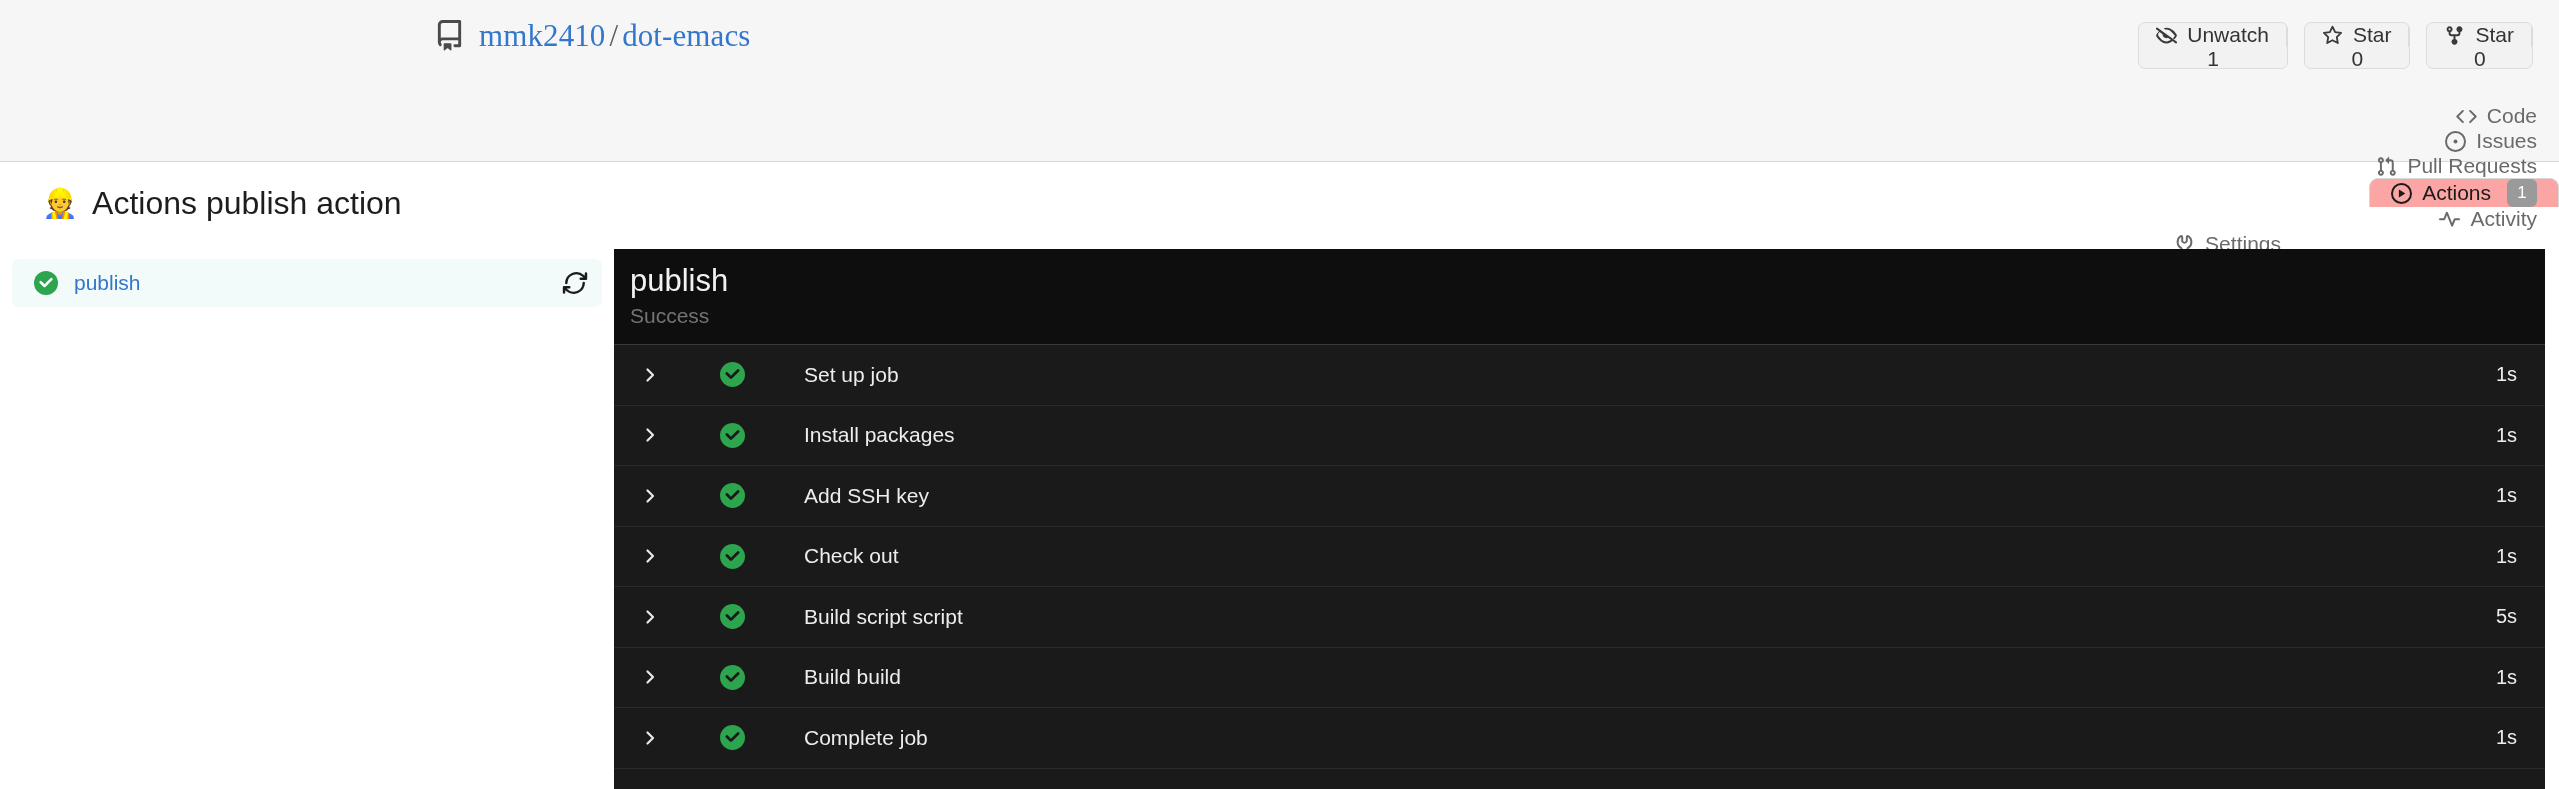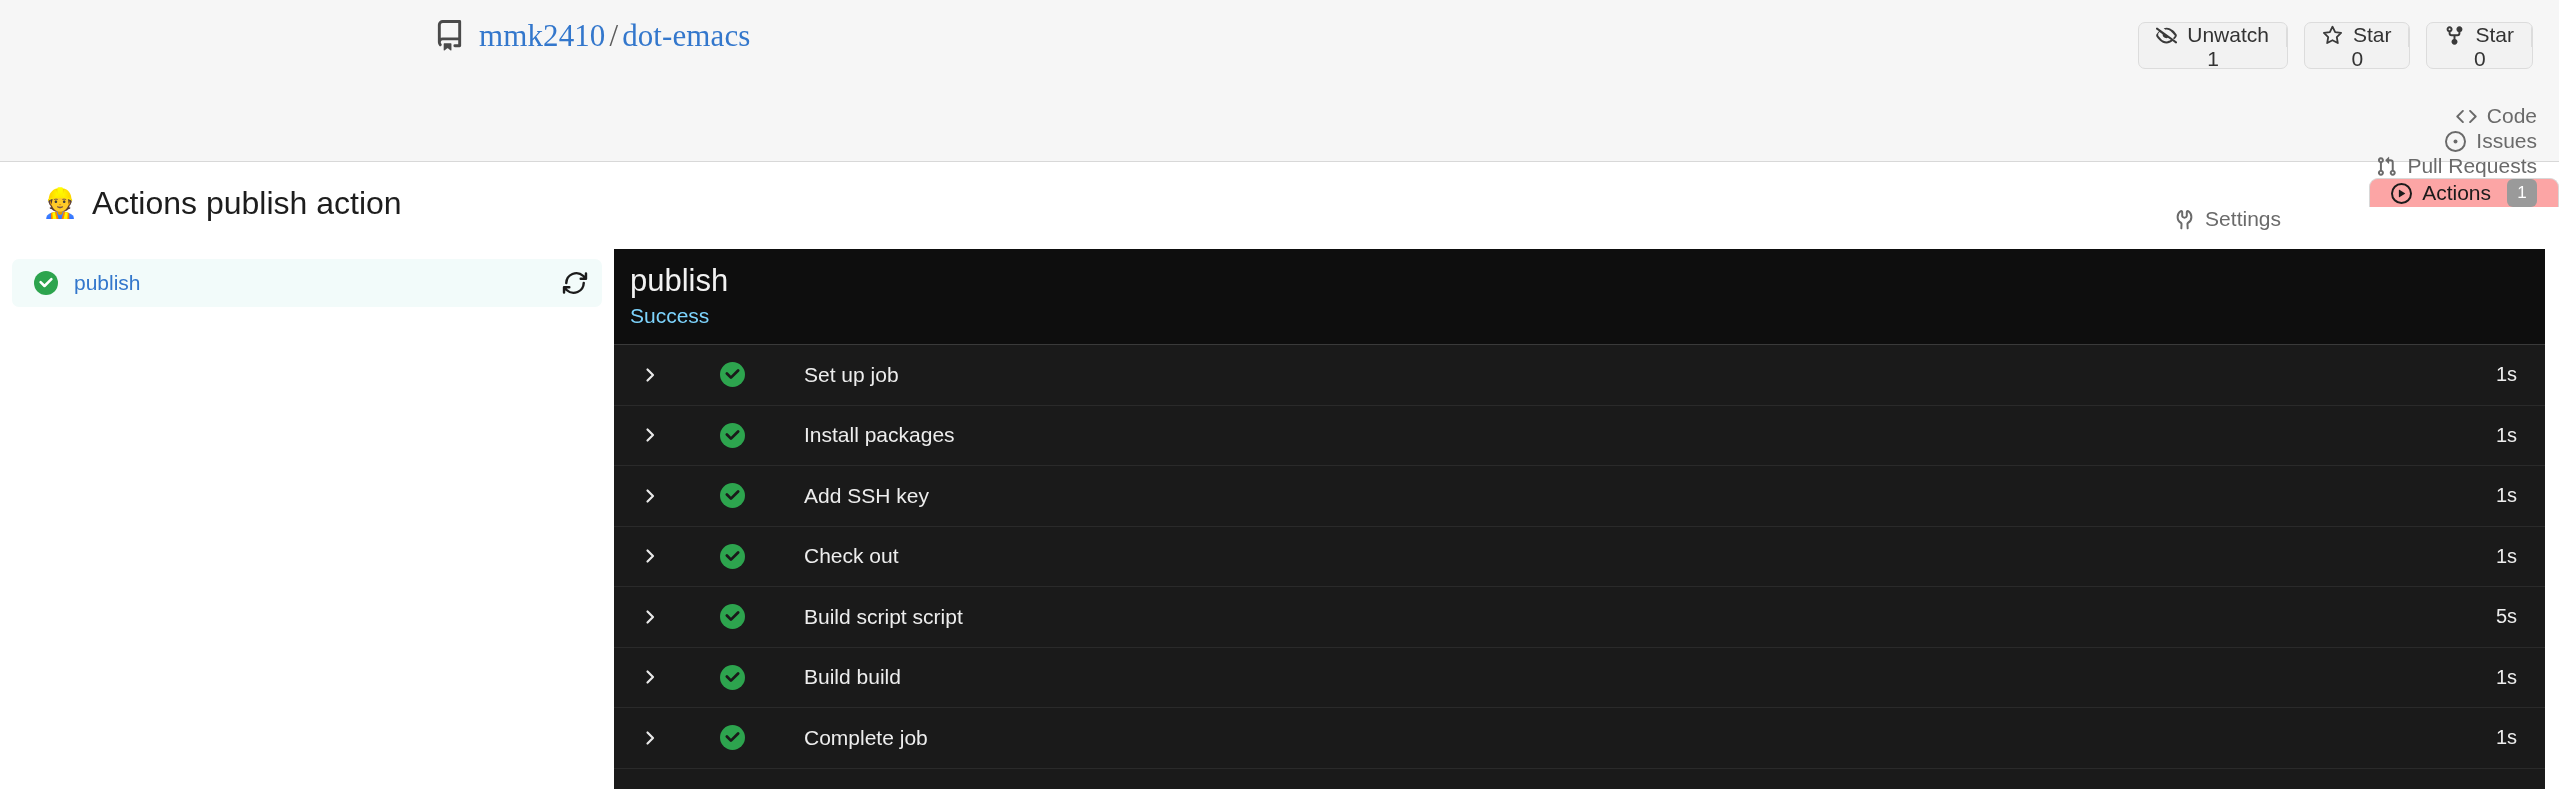--- a/index.html
+++ b/index.html
@@ -207,21 +207,21 @@
     padding: 15px 0 0 16px;
   }
   .log-header-title {
     font-size: 31px;
     color: #f2f2f2;
     line-height: 1.1;
   }
   .log-header-status {
     margin-top: 6px;
     font-size: 21px;
-    color: #7dd3fc;
+    color: #737373;
     line-height: 1.1;
   }
 
   .steps { display: block; }
   .step-row {
     display: flex;
     align-items: center;
     height: 60.5px;
     padding: 0 28px 0 28px;
     border-bottom: 1px solid #2a2a2a;
@@ -344,20 +344,28 @@
     <div class="tab active">
       <span>
         <svg viewBox="0 0 16 16" fill="currentColor" aria-hidden="true">
           <path d="M8 0a8 8 0 1 1 0 16A8 8 0 0 1 8 0ZM1.5 8a6.5 6.5 0 1 0 13 0 6.5 6.5 0 0 0-13 0Zm4.879-2.773 4.264 2.559a.25.25 0 0 1 0 .428l-4.264 2.559A.25.25 0 0 1 6 10.559V5.442a.25.25 0 0 1 .379-.215Z"></path>
         </svg>
       </span>
       <span>Actions</span>
       <span class="tab-badge">1</span>
     </div>
 
+    <div class="tab">
+      <span>
+        <svg viewBox="0 0 16 16" fill="currentColor" aria-hidden="true">
+          <path d="M6 2c.306 0 .582.187.696.471L10 10.731l1.304-3.26A.751.751 0 0 1 12 7h3.25a.75.75 0 0 1 0 1.5h-2.742l-1.812 4.528a.751.751 0 0 1-1.392 0L6 4.77 4.696 8.03A.75.75 0 0 1 4 8.5H.75a.75.75 0 0 1 0-1.5h2.742l1.812-4.529A.75.75 0 0 1 6 2Z"></path>
+        </svg>
+      </span>
+      <span>Activity</span>
+    </div>
 
     <div class="tab-spacer"></div>
 
     <div class="tab settings-tab">
       <span>
         <svg viewBox="0 0 16 16" fill="currentColor" aria-hidden="true">
           <path d="M5.433 2.304A4.492 4.492 0 0 0 3.5 6c0 1.598.832 3.002 2.09 3.802.518.328.929.923.902 1.64v.008l-.164 3.337a.75.75 0 1 1-1.498-.073l.163-3.33c.002-.05-.019-.12-.11-.178A6.002 6.002 0 0 1 2 6a5.993 5.993 0 0 1 2.567-4.92 1.482 1.482 0 0 1 1.673-.04c.462.296.76.827.76 1.423v2.82c0 .082.041.16.11.206l.75.51a.25.25 0 0 0 .28 0l.75-.51A.25.25 0 0 0 9 5.283v-2.82c0-.596.298-1.127.76-1.423a1.482 1.482 0 0 1 1.673.04A5.993 5.993 0 0 1 14 6a6.002 6.002 0 0 1-2.883 5.206c-.09.058-.112.128-.11.178l.163 3.33a.75.75 0 1 1-1.498.073l-.164-3.345c-.027-.717.384-1.312.902-1.64A4.495 4.495 0 0 0 12.5 6a4.492 4.492 0 0 0-1.933-3.696c-.024-.015-.05-.018-.063-.014a.068.068 0 0 0-.004.073v2.82a1.75 1.75 0 0 1-.765 1.447l-.75.51a1.75 1.75 0 0 1-1.97 0l-.75-.51A1.75 1.75 0 0 1 5.5 5.283v-2.82a.068.068 0 0 0-.004-.073c-.013-.004-.039-.001-.063.014Z"></path>
         </svg>
       </span>
       <span>Settings</span>

